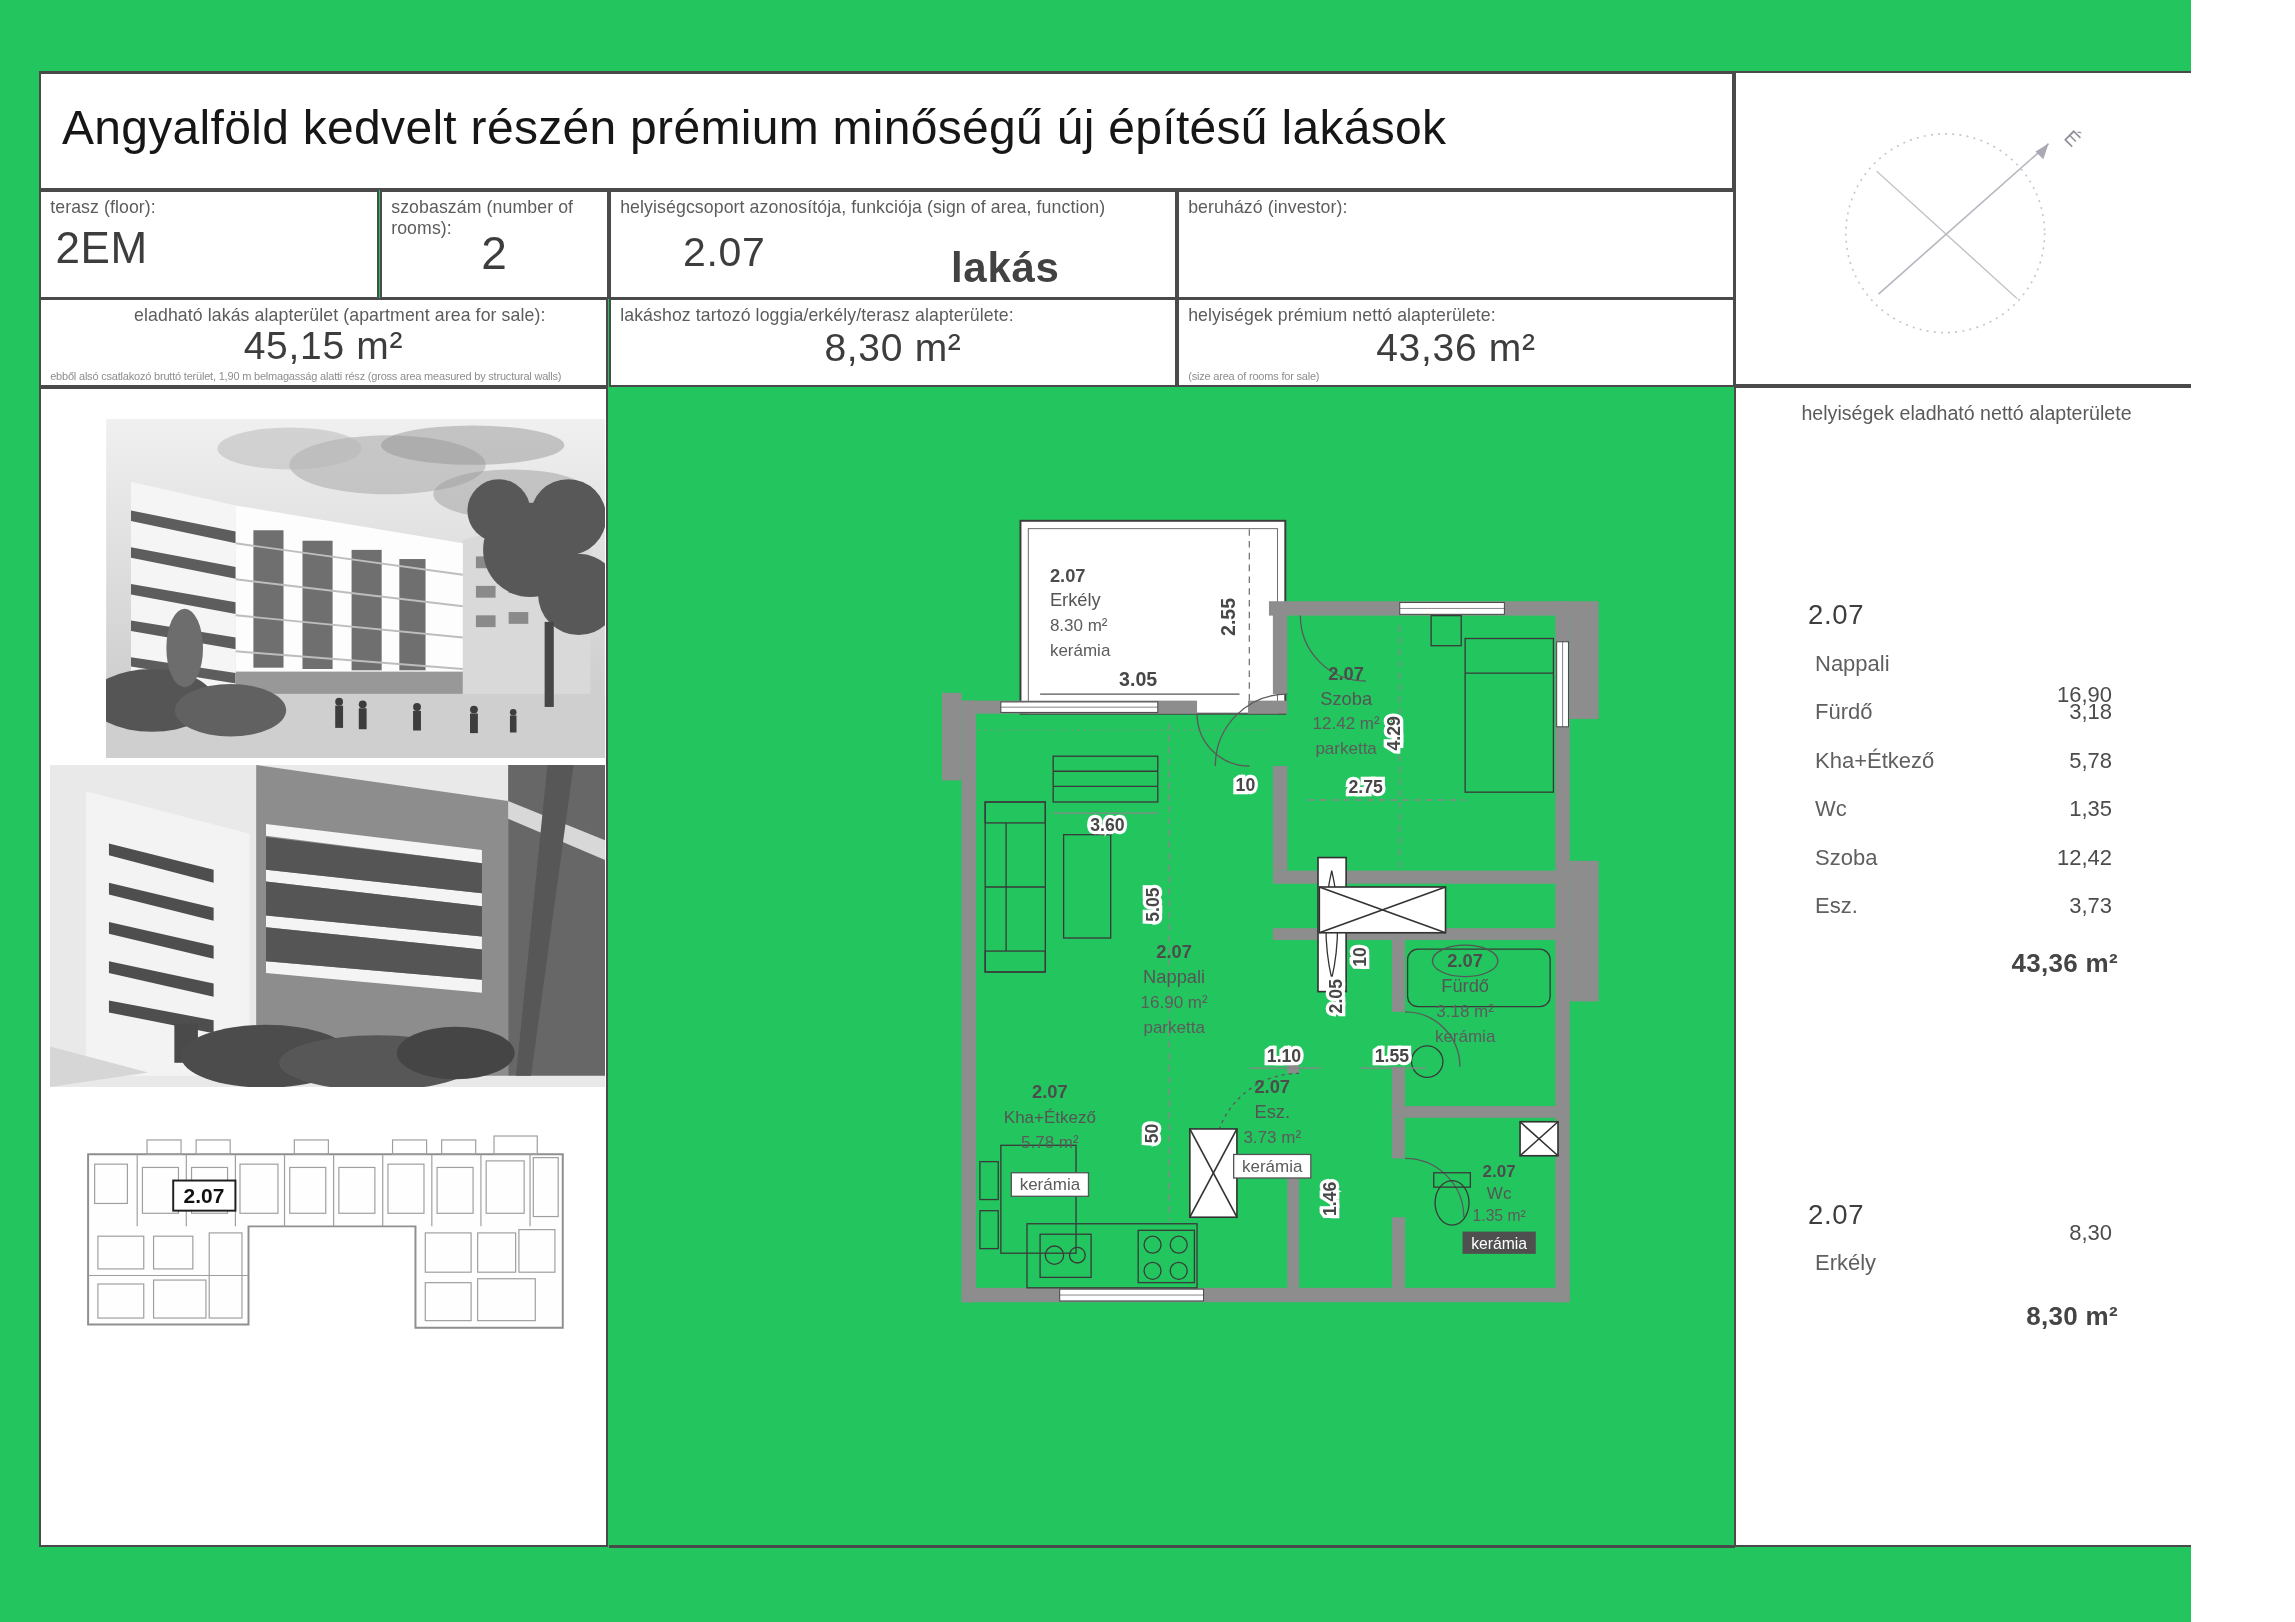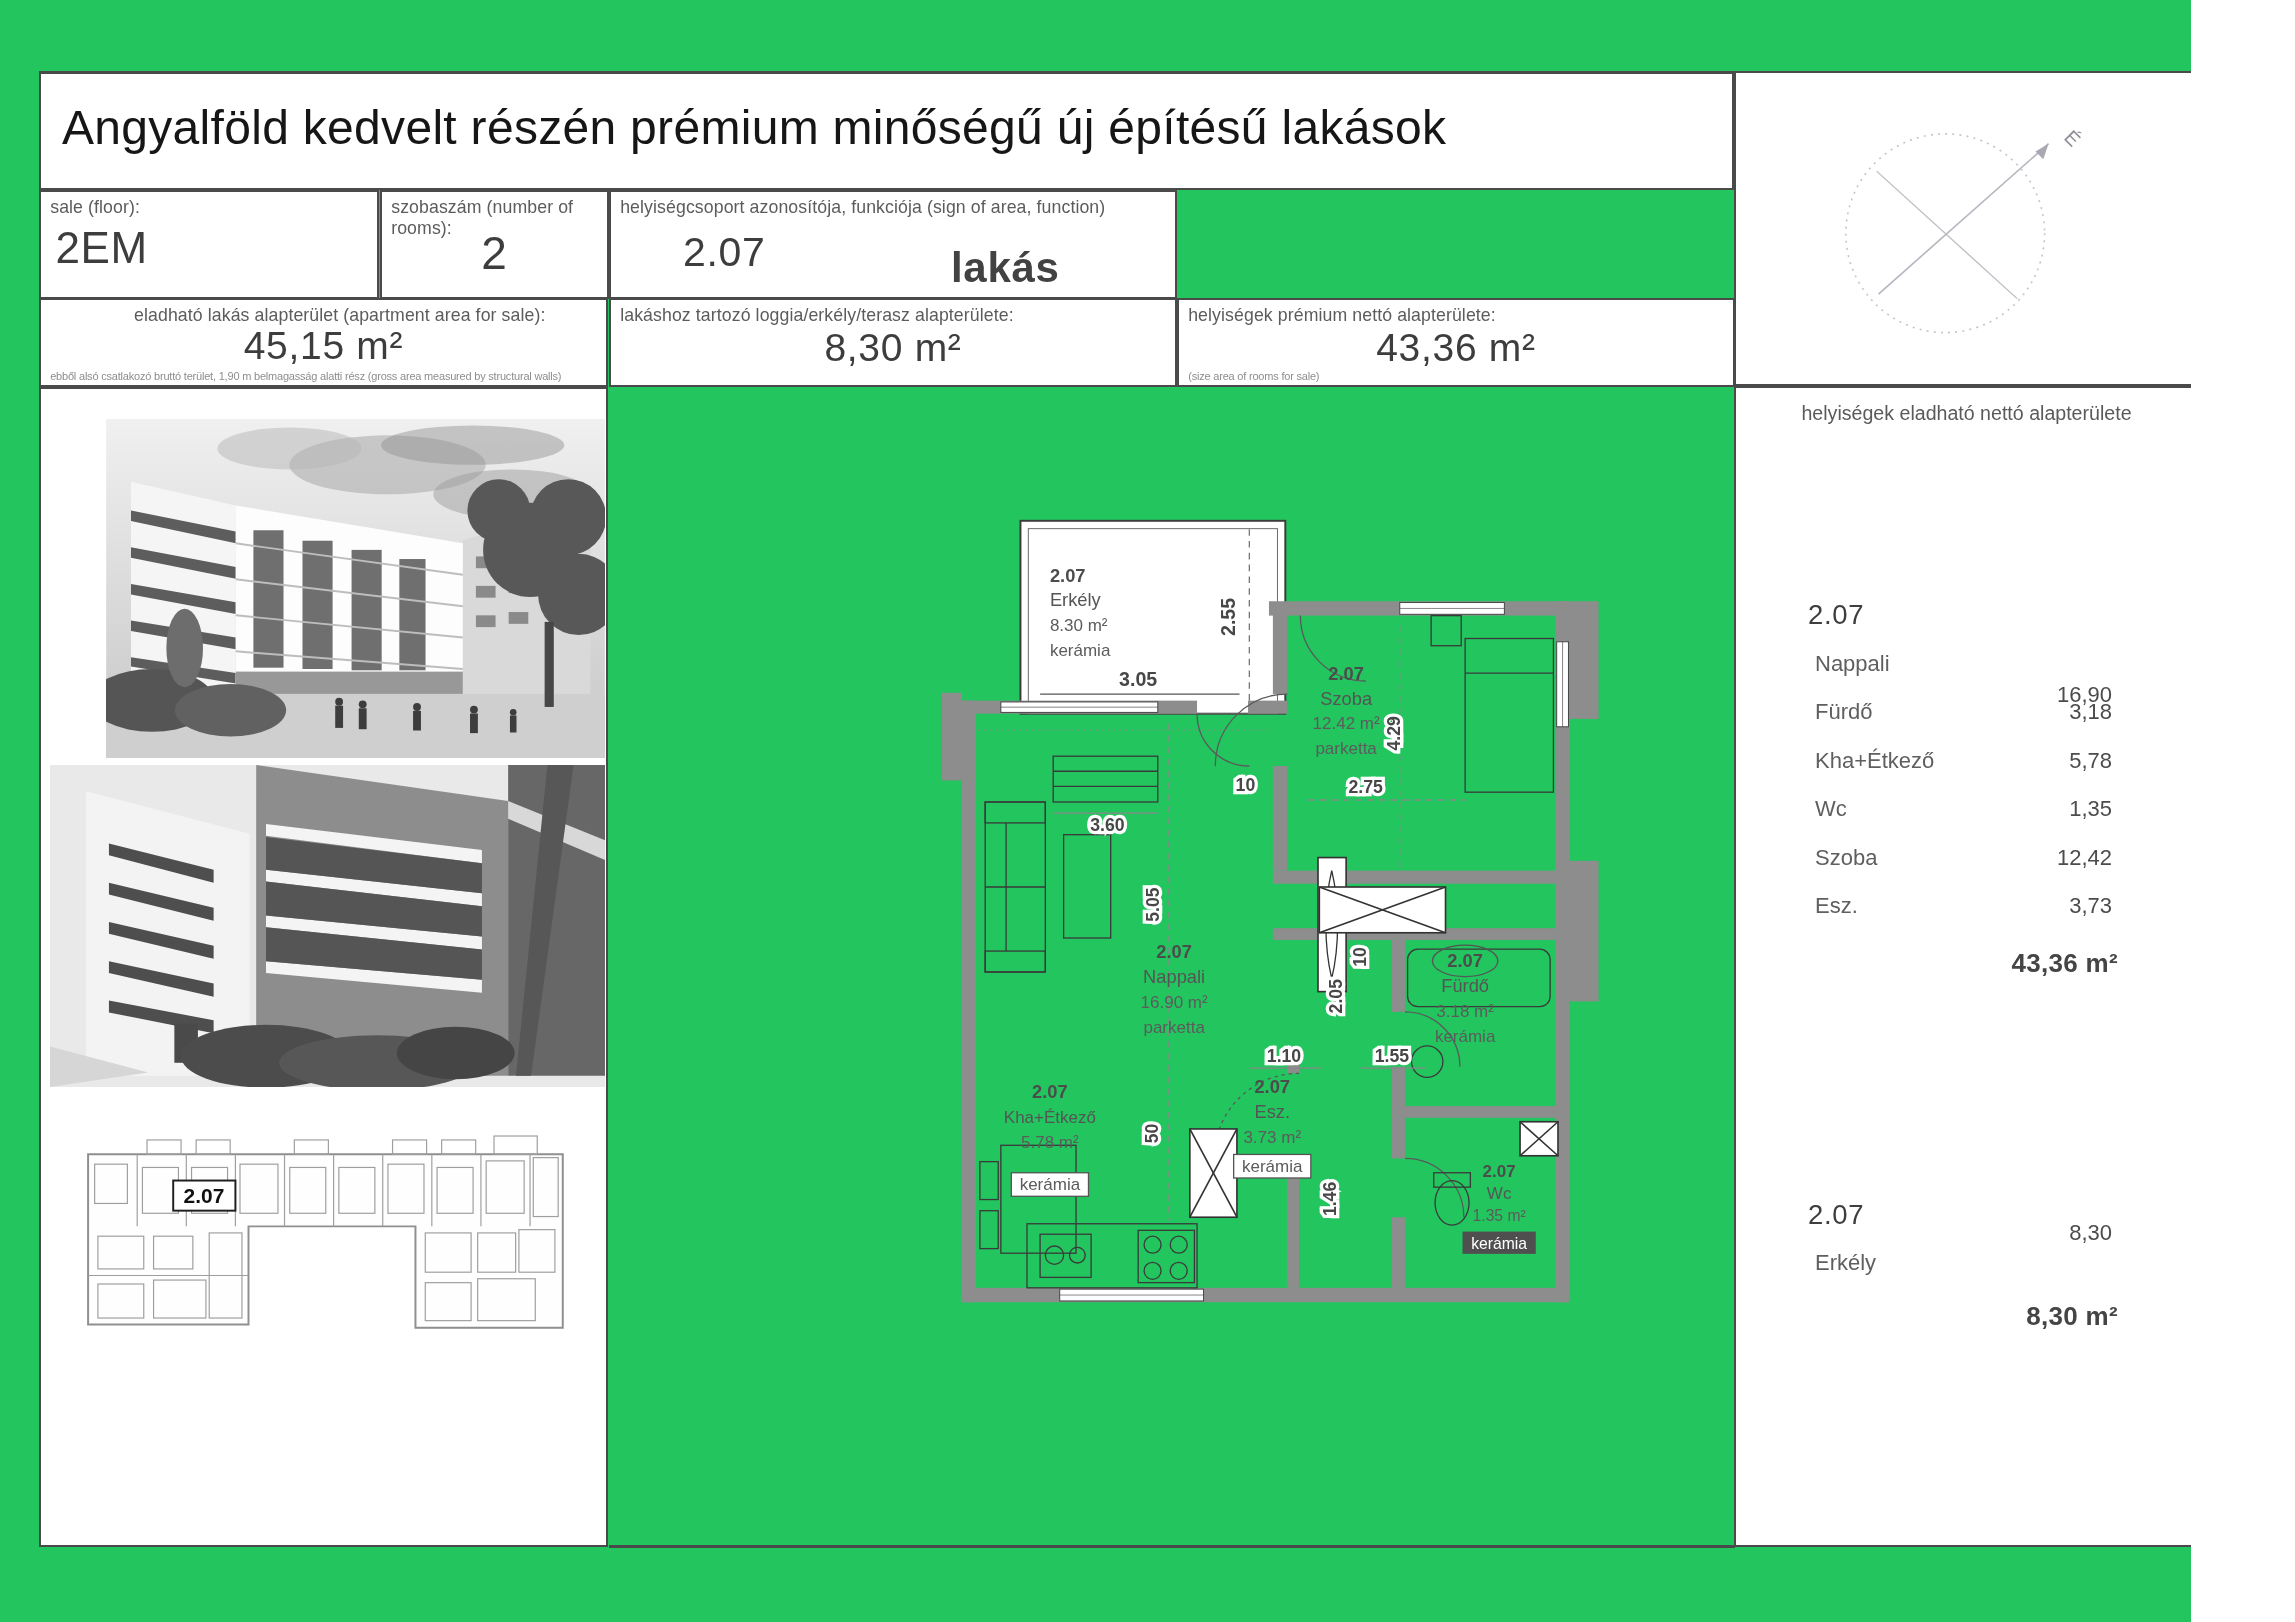--- a/index.html
+++ b/index.html
@@ -34,31 +34,35 @@
       <line x1="215" y1="150" x2="430" y2="345" stroke="#bcbcc4" stroke-width="2"></line>
       <line x1="218" y1="338" x2="478" y2="108" stroke="#b6b6c0" stroke-width="2.5"></line>
       <polygon points="478,108 458,120 470,132" fill="#a9a9b4"></polygon>
       <text x="500" y="100" font-size="30" fill="#8f8f9a" transform="rotate(45 500 100)">É</text>
     </svg>
   </div>
 
   <div class="abs" style="left:2196px;top:71px;width:98px;height:3.3px;background:#6a6a6a;"></div>
 
   <div class="box" style="left:39px;top:190px;width:340px;height:109px;">
-    <div class="cell-label">sale (floor):</div>
+    <div class="cell-label">terasz (floor):</div>
     <div class="abs big-val" style="left:14.4px;top:31px;font-size:44px;">2EM</div>
   </div>
   <div class="box" style="left:380px;top:190px;width:229px;height:109px;">
     <div class="cell-label">szobaszám (number of rooms):</div>
     <div class="abs big-val center" style="left:0;right:0;top:34px;font-size:46px;">2</div>
   </div>
   <div class="box" style="left:609px;top:190px;width:568px;height:109px;">
     <div class="cell-label">helyiségcsoport azonosítója, funkciója (sign of area, function)</div>
     <div class="abs big-val" style="left:72px;top:37px;font-size:41px;">2.07</div>
     <div class="abs big-val" style="left:340px;top:52px;font-size:42px;font-weight:bold;color:#424242;">lakás</div>
+  </div>
+  <div class="box" style="left:1177px;top:190px;width:558px;height:109px;">
+    <div class="cell-label">beruházó (investor):</div>
+    <div class="abs" style="left:19.6px;top:46px;font-size:26px;"></div>
   </div>
 
   <div class="box" style="left:39px;top:298px;width:569px;height:89px;">
     <div class="cell-label center" style="left:39px;">eladható lakás alapterület (apartment area for sale):</div>
     <div class="abs big-val center" style="left:0;right:0;top:23.6px;font-size:39px;">45,15  m²</div>
     <div class="footnote">ebből alsó csatlakozó bruttó terület, 1,90 m belmagasság alatti rész (gross area measured by structural walls)</div>
   </div>
   <div class="box" style="left:609px;top:298px;width:568px;height:89px;">
     <div class="cell-label">lakáshoz tartozó loggia/erkély/terasz alapterülete:</div>
     <div class="abs big-val center" style="left:0;right:0;top:26px;font-size:39px;">8,30  m²</div>

